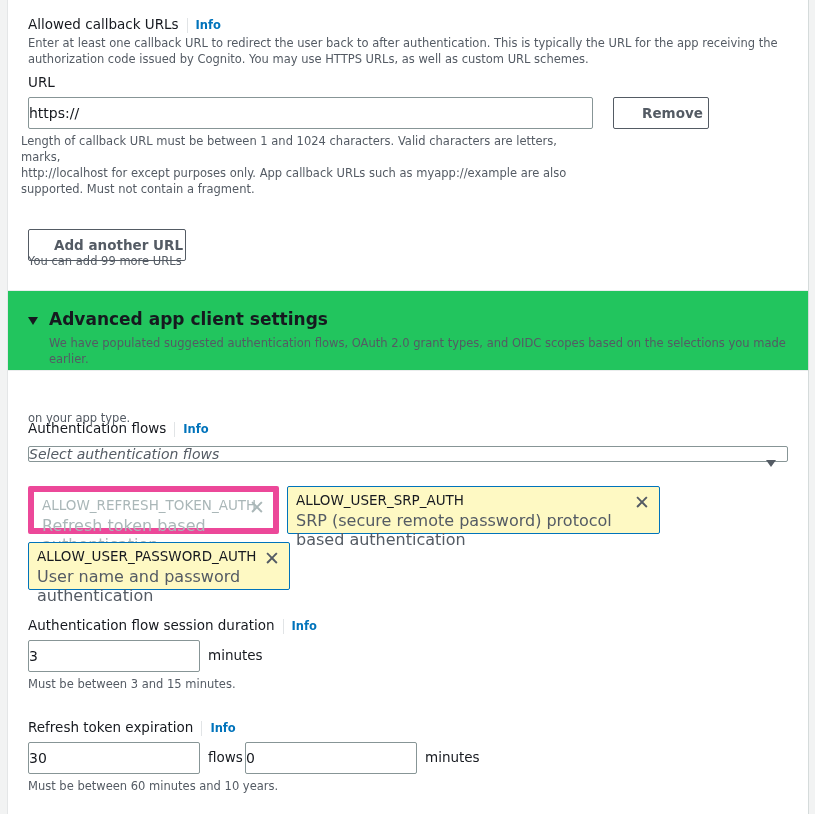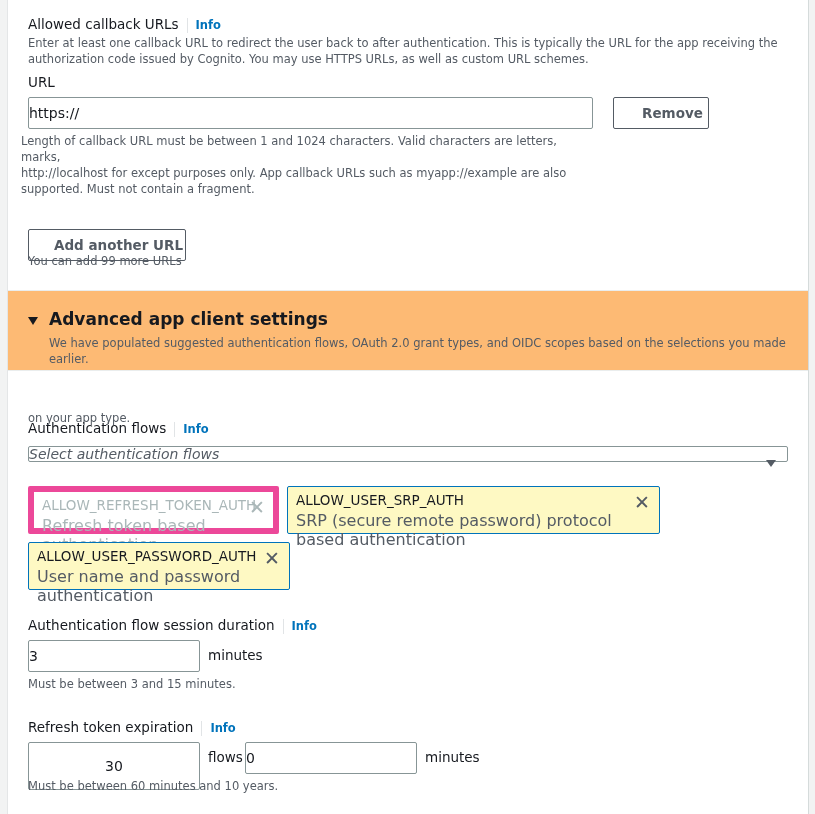--- a/index.html
+++ b/index.html
@@ -5,21 +5,21 @@
   html, body { margin:0; padding:0; }
   body { width:815px; height:814px; overflow:hidden; background:#f2f3f3; font-family:"DejaVu Sans", "Liberation Sans", sans-serif; color:#16191f; position:relative; }
   .panel { position:absolute; left:7px; top:0; width:800px; height:814px; background:#ffffff; border-left:1px solid #e4e6e7; border-right:1px solid #d5dbdb; }
   .abs { position:absolute; }
   .label { font-size:13.5px; color:#16191f; }
   .info { font-size:11.5px; font-weight:bold; color:#0073bb; cursor:pointer; }
   .sep { display:inline-block; width:1px; height:15px; background:#e1e4e6; vertical-align:middle; margin:0 8px 0 8px; }
   .desc { font-size:11.5px; color:#545b64; line-height:16px; }
   .input { position:absolute; border:1px solid #879596; border-radius:2px; background:#fff; box-sizing:border-box; font-size:14px; color:#16191f; padding:0 0; display:flex; align-items:center; }
   .btn { position:absolute; border:1px solid #545b64; border-radius:2px; background:#fff; box-sizing:border-box; font-size:13.5px; font-weight:bold; color:#545b64; display:flex; align-items:center; justify-content:center; cursor:pointer;padding-left:23px; }
-  .adv { position:absolute; left:8px; top:290px; width:800px; height:81px; background:#fdba74; border-top:1px solid #eaeded; border-bottom:1px solid #eaeded; box-sizing:border-box; }
+  .adv { position:absolute; left:8px; top:290px; width:800px; height:81px; background:#22c55e; border-top:1px solid #eaeded; border-bottom:1px solid #eaeded; box-sizing:border-box; }
   .token { position:absolute; box-sizing:border-box; border-radius:2px; padding:5px 8px; }
   .token.sel { border:1px solid #0073bb; background:#fef9c3; }
   .token.dis { border:6px solid #ec4899; background:#fff; }
   .token .t { font-size:13.5px; }
   .token .s { font-size:16px; color:#545b64; margin-top:3px; }
   .token.dis .t, .token.dis .s, .token.dis .x { color:#aab7b8; }
   .x { position:absolute; top:4px; font-size:19px; color:#545b64; cursor:pointer; }
   .unit { font-size:13.5px; color:#16191f; position:absolute; }
 </style>
 </head>
@@ -91,21 +91,21 @@
 </div>
 <div class="input" style="left:28px;top:640px;width:172px;height:32px;">
   <span>3</span>
 </div>
 <div class="unit" style="left:208px;top:647px;">minutes</div>
 <div class="abs desc" style="left:28px;top:676px;">Must be between 3 and 15 minutes.</div>
 
 <div class="abs label" style="left:28px;top:719px;">
   <span>Refresh token expiration</span><span class="sep"></span><span class="info">Info</span>
 </div>
-<div class="input" style="left:28px;top:742px;width:172px;height:48px;justify-content:center;">
+<div class="input" style="left:28px;top:742px;width:172px;height:32px;">
   <span>30</span>
 </div>
 <div class="unit" style="left:208px;top:749px;">flows</div>
 <div class="input" style="left:245px;top:742px;width:172px;height:32px;">
   <span>0</span>
 </div>
 <div class="unit" style="left:425px;top:749px;">minutes</div>
 <div class="abs desc" style="left:28px;top:778px;">Must be between 60 minutes and 10 years.</div>
 
 </body></html>

